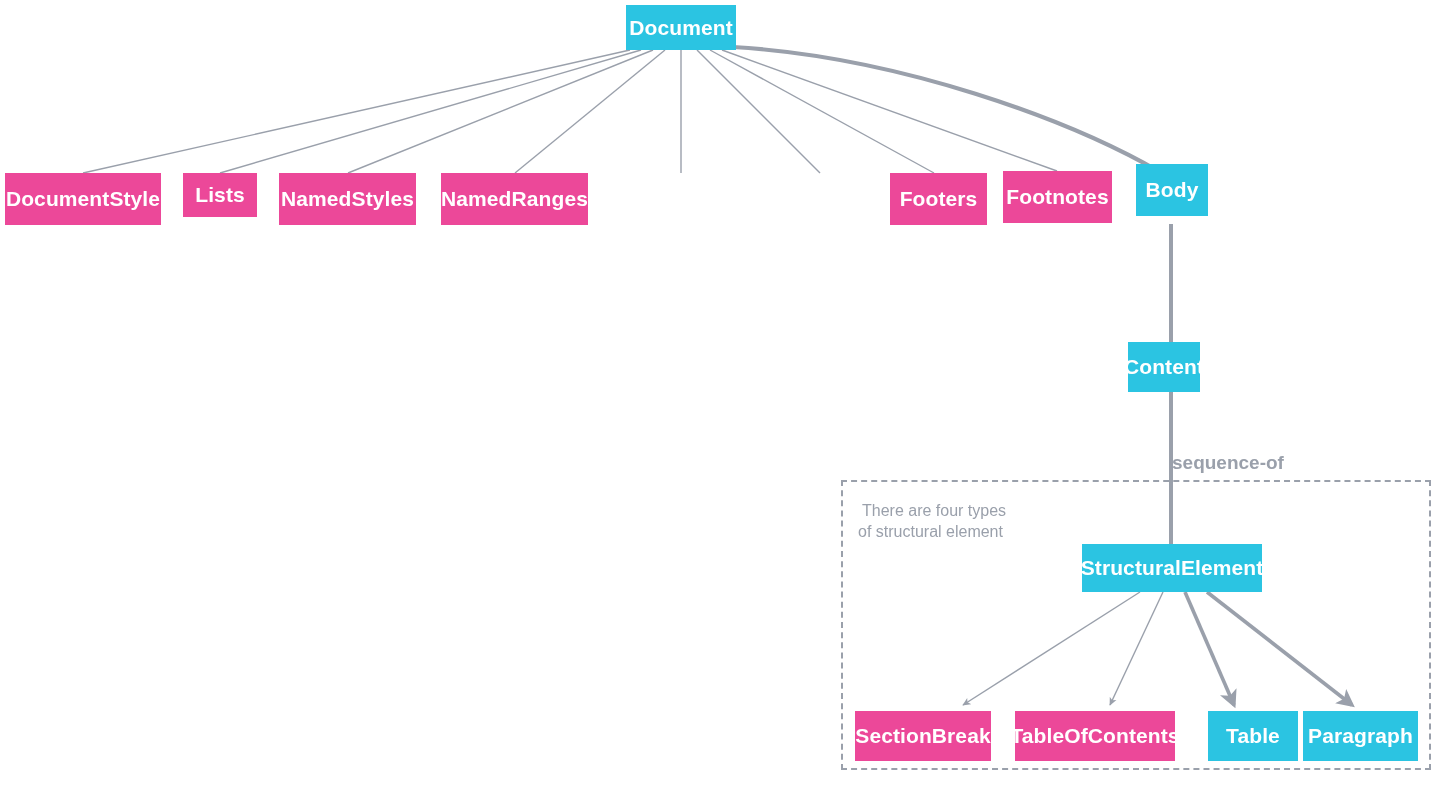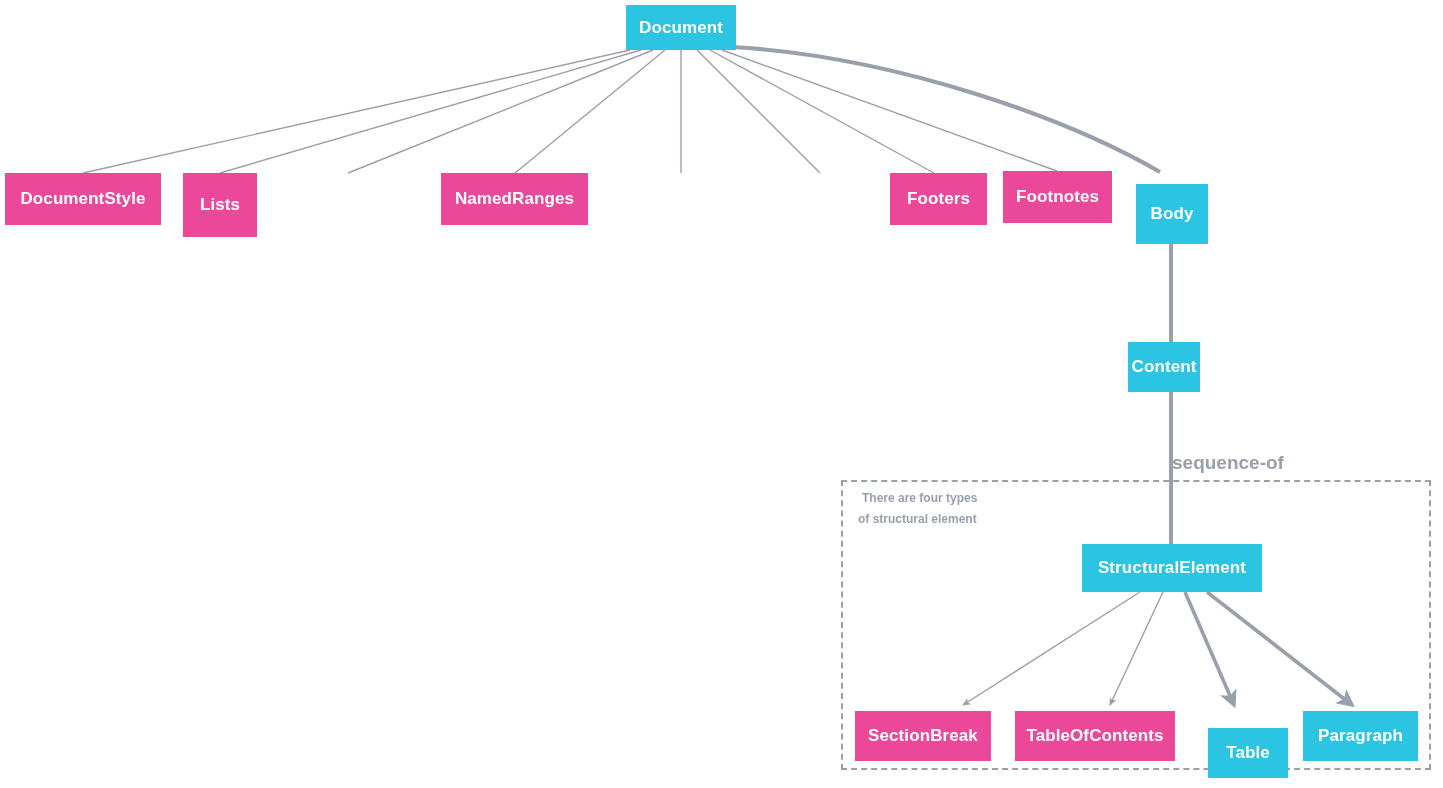--- a/index.html
+++ b/index.html
@@ -27,41 +27,42 @@
     height: 788px;
     pointer-events: none;
   }
   .node {
     position: absolute;
     display: flex;
     align-items: center;
     justify-content: center;
     color: #ffffff;
     font-weight: bold;
-    font-size: 17px;
+    font-size: 21px;
     letter-spacing: 0.1px;
     box-sizing: border-box;
     white-space: nowrap;
   }
   .node.gray  { background: #ec4899; }
   .node.cyan  { background: #2bc4e2; }
 
   .group-box {
     position: absolute;
     border: 2px dashed #9aa0ab;
     box-sizing: border-box;
     background: transparent;
   }
   .group-note {
     position: absolute;
     color: #9aa0ab;
-    font-weight: bold;
-    font-size: 12px;
+    font-weight: normal;
+    font-size: 16px;
     line-height: 22px;
     white-space: pre;
+    margin-top: 13px;
   }
   .edge-label {
     position: absolute;
     color: #9aa0ab;
     font-weight: bold;
     font-size: 19px;
     white-space: nowrap;
   }
 </style>
 </head>
@@ -105,38 +106,39 @@
 
   <div class="group-note" style="left:862px; top:487px;">There are four types</div>
   <div class="group-note" style="left:858px; top:508px;">of structural element</div>
 
   <div class="edge-label" style="left:1172px; top:452px;">sequence-of</div>
 
   <div class="node cyan" style="left:626px; top:5px; width:110px; height:45px;">Document</div>
 
   <div class="node gray" style="left:5px; top:173px; width:156px; height:52px;">DocumentStyle</div>
 
-  <div class="node gray" style="left:183px; top:173px; width:74px; height:64px;">Lists</div>
+  <div class="node gray" style="left:183px; top:173px; width:74px; height:44px;">Lists</div>
 
+  <div class="node gray" style="left:279px; top:173px; width:137px; height:52px;">NamedStyles</div>
 
   <div class="node gray" style="left:441px; top:173px; width:147px; height:52px;">NamedRanges</div>
 
 
 
   <div class="node gray" style="left:890px; top:173px; width:97px; height:52px;">Footers</div>
 
   <div class="node gray" style="left:1003px; top:171px; width:109px; height:52px;">Footnotes</div>
 
-  <div class="node cyan" style="left:1136px; top:184px; width:72px; height:60px;">Body</div>
+  <div class="node cyan" style="left:1136px; top:164px; width:72px; height:52px;">Body</div>
 
   <div class="node cyan" style="left:1128px; top:342px; width:72px; height:50px;">Content</div>
 
   <div class="node cyan" style="left:1082px; top:544px; width:180px; height:48px;">StructuralElement</div>
 
   <div class="node gray" style="left:855px; top:711px; width:136px; height:50px;">SectionBreak</div>
 
   <div class="node gray" style="left:1015px; top:711px; width:160px; height:50px;">TableOfContents</div>
 
-  <div class="node cyan" style="left:1208px; top:728px; width:80px; height:50px;">Table</div>
+  <div class="node cyan" style="left:1208px; top:711px; width:90px; height:50px;">Table</div>
 
   <div class="node cyan" style="left:1303px; top:711px; width:115px; height:50px;">Paragraph</div>
 
 </div>
 
 </body></html>

